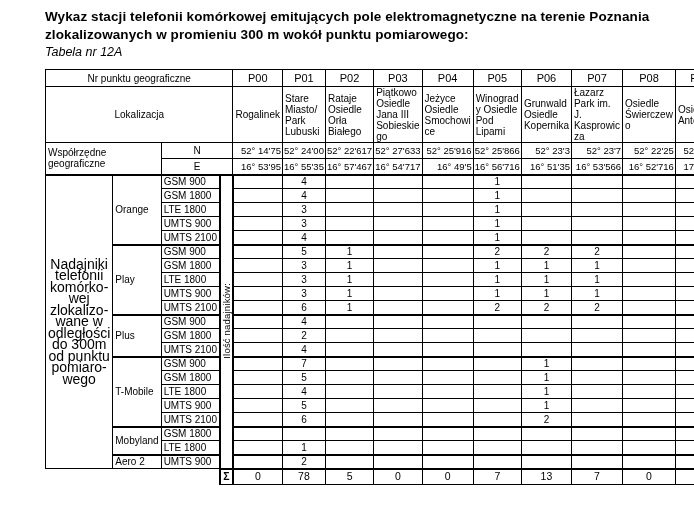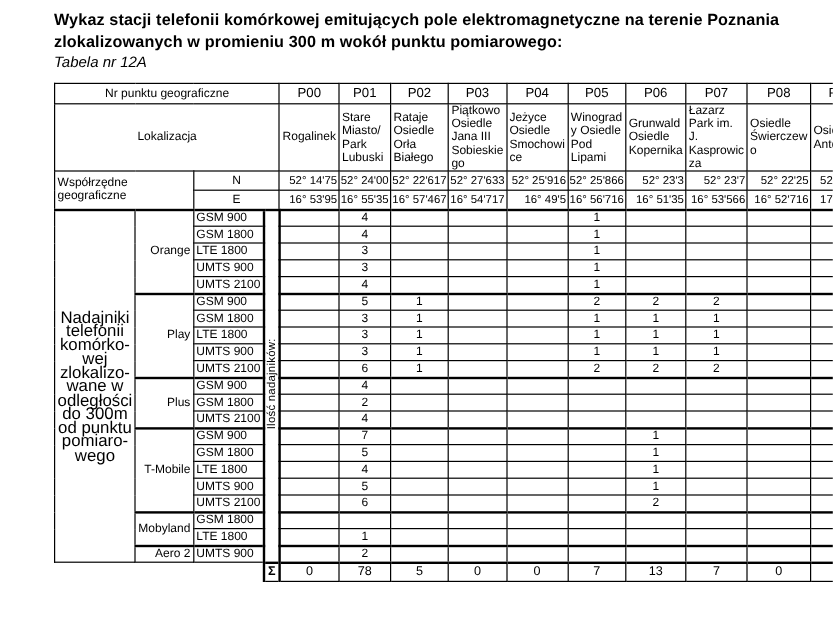--- a/index.html
+++ b/index.html
@@ -48,21 +48,21 @@
   tr.sumrow { height: 16px; }
 
   .center { text-align: center; }
   .hcell  { text-align: center; font-size: 11px; }
   .loc    { text-align: left; white-space: pre-line; font-size: 10px; line-height: 11px; vertical-align: middle; }
   .coordv { font-size: 9.5px; text-align: right; white-space: nowrap; padding: 0 1px; margin-top: 20px; }
   .big-label {
     text-align: center; white-space: pre-line;
     font-size: 14px; line-height: 11.5px; vertical-align: middle;
   }
-  .op   { text-align: right; }
+  .op   { text-align: left; }
   .tech { text-align: left; white-space: nowrap; padding-left: 2px; }
   .ilosc { border-left: 2px solid #000; border-right: 2px solid #000; text-align: center; vertical-align: middle; padding: 0; }
   .ilosc span {
     display: inline-block;
     writing-mode: vertical-lr;
     transform: rotate(180deg);
     font-size: 9.5px;
     letter-spacing: 0.2px;
     white-space: nowrap;
   }

